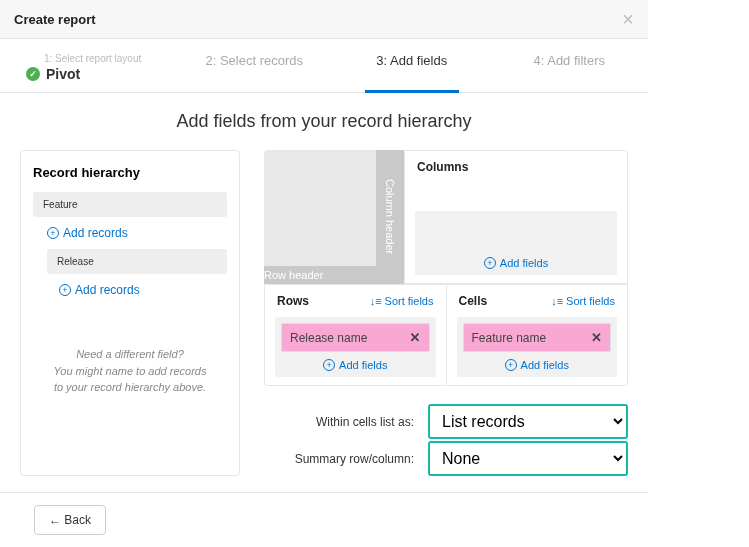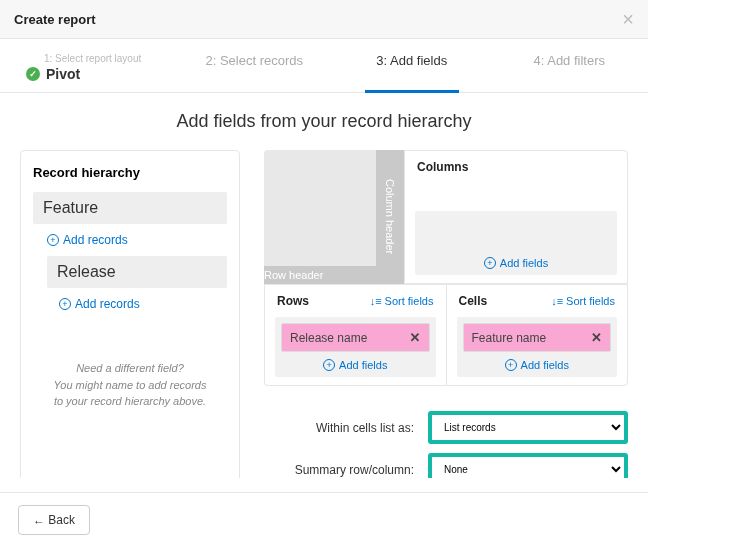--- a/index.html
+++ b/index.html
@@ -14,21 +14,21 @@
   .step.complete .step-super { font-size: 10px; color: #bbb; display: block; margin-left: 18px; margin-bottom: 1px; }
   .step.complete .step-main { font-size: 14px; font-weight: 600; color: #333; display: inline-flex; align-items: center; gap: 6px; }
   .step-check { width: 14px; height: 14px; background: #4caf50; border-radius: 50%; display: inline-flex; align-items: center; justify-content: center; color: #fff; font-size: 9px; }
   .step.active { color: #333; font-weight: 400; }
   .step.active::after { content: ""; position: absolute; left: 20%; right: 20%; bottom: -1px; height: 3px; background: #0073cf; }
   .body { flex: 1; padding: 18px 20px 0 20px; overflow: hidden; }
   .body-title { text-align: center; font-size: 18px; font-weight: 400; color: #333; margin-bottom: 18px; }
   .layout { display: flex; gap: 24px; }
   .left-card { width: 220px; border: 1px solid #e6e6e6; border-radius: 4px; padding: 14px 12px 18px; }
   .left-card h3 { font-size: 13px; font-weight: 700; margin-bottom: 12px; color: #000000; }
-  .tree-item { background: #eeeeee; border-radius: 2px; padding: 7px 10px; font-size: 16px; color: #333; }
+  .tree-item { background: #eeeeee; border-radius: 2px; padding: 7px 10px; font-size: 10px; color: #333; }
   .tree-item.lvl1 { margin-left: 14px; }
   .tree-add { color: #0073cf; font-size: 12px; padding: 9px 0 9px 14px; display: flex; align-items: center; gap: 4px; cursor: pointer; }
   .tree-add.lvl1 { padding-left: 26px; }
   .plus-circ { width: 12px; height: 12px; border: 1.5px solid #0073cf; border-radius: 50%; display: inline-flex; align-items: center; justify-content: center; font-size: 9px; line-height: 1; }
   .left-help { font-size: 11px; font-style: italic; color: #888; text-align: center; margin-top: 40px; line-height: 1.5; }
   .right-area { flex: 1; display: flex; flex-direction: column; gap: 0; }
   .grid-top { display: flex; height: 134px; }
   .row-header-zone { flex: 1; background: #e8e8e8; position: relative; border-radius: 4px 0 0 0; }
   .row-header-label { position: absolute; bottom: 0; left: 0; right: 0; background: #c9c9c9; color: #fff; font-size: 11px; padding: 3px 0; }
   .col-header-zone { width: 28px; background: #c9c9c9; display: flex; align-items: center; justify-content: center; }
@@ -37,26 +37,26 @@
   .card-head { padding: 9px 12px; font-size: 12px; font-weight: 700; color: #222; display: flex; justify-content: space-between; align-items: center; }
   .card-body { flex: 1; margin: 0 10px 8px; background: #f1f1f1; border-radius: 2px; display: flex; flex-direction: column; justify-content: flex-end; align-items: center; padding: 6px; min-height: 60px; }
   .grid-bottom { display: flex; }
   .rows-card, .cells-card { flex: 1; border: 1px solid #e6e6e6; display: flex; flex-direction: column; }
   .rows-card { border-radius: 0 0 0 4px; border-right: none; }
   .cells-card { border-radius: 0 0 4px 0; }
   .sort-link { color: #0073cf; font-size: 11px; font-weight: 400; display: inline-flex; align-items: center; gap: 3px; cursor: pointer; }
   .pill { background: #f9a8d4; border: 1px solid #ddd; border-radius: 2px; width: 100%; padding: 6px 8px; display: flex; justify-content: space-between; align-items: center; font-size: 12px; color: #444; margin-bottom: 4px; }
   .pill-x { font-weight: 700; cursor: pointer; font-size: 13px; }
   .add-fields { color: #0073cf; font-size: 11px; display: inline-flex; align-items: center; gap: 4px; cursor: pointer; margin-top: auto; }
-  .form-rows { margin-top: 25px; display: flex; flex-direction: column; gap: 9px; align-items: flex-end; }
+  .form-rows { margin-top: 18px; display: flex; flex-direction: column; gap: 2px; align-items: flex-end; }
   .form-row { display: flex; align-items: center; gap: 14px; }
   .form-label { font-size: 12px; color: #333; }
-  select.form-select { width: 200px; padding: 6px 8px; font-size: 10px; border: 4px solid #14b8a6; border-radius: 3px; background: #fff; }
+  select.form-select { width: 200px; padding: 6px 8px; font-size: 16px; border: 2px solid #14b8a6; border-radius: 3px; background: #fff; }
   .footer { border-top: 1px solid #e6e6e6; padding: 12px 18px; display: flex; justify-content: space-between; align-items: center; margin-top: 14px; }
-  .btn-back { background: #fff; border: 1px solid #ccc; border-radius: 4px; padding: 7px 14px; font-size: 12px; cursor: pointer; color: #333; }
+  .btn-back { background: #fff; border: 1px solid #ccc; border-radius: 4px; padding: 7px 14px; font-size: 12px; cursor: pointer; color: #333; margin-left: 16px; }
   .btn-next { background: #0073cf; color: #fff; border: none; border-radius: 4px; padding: 8px 16px; font-size: 13px; cursor: pointer; }
   .card-body.padtop { justify-content: flex-start; }
   .card-body .spacer { flex: 1; }
 </style>
 </head>
 <body>
 
 <div class="modal">
   <div class="header">
     <span class="header-title">Create report</span>

